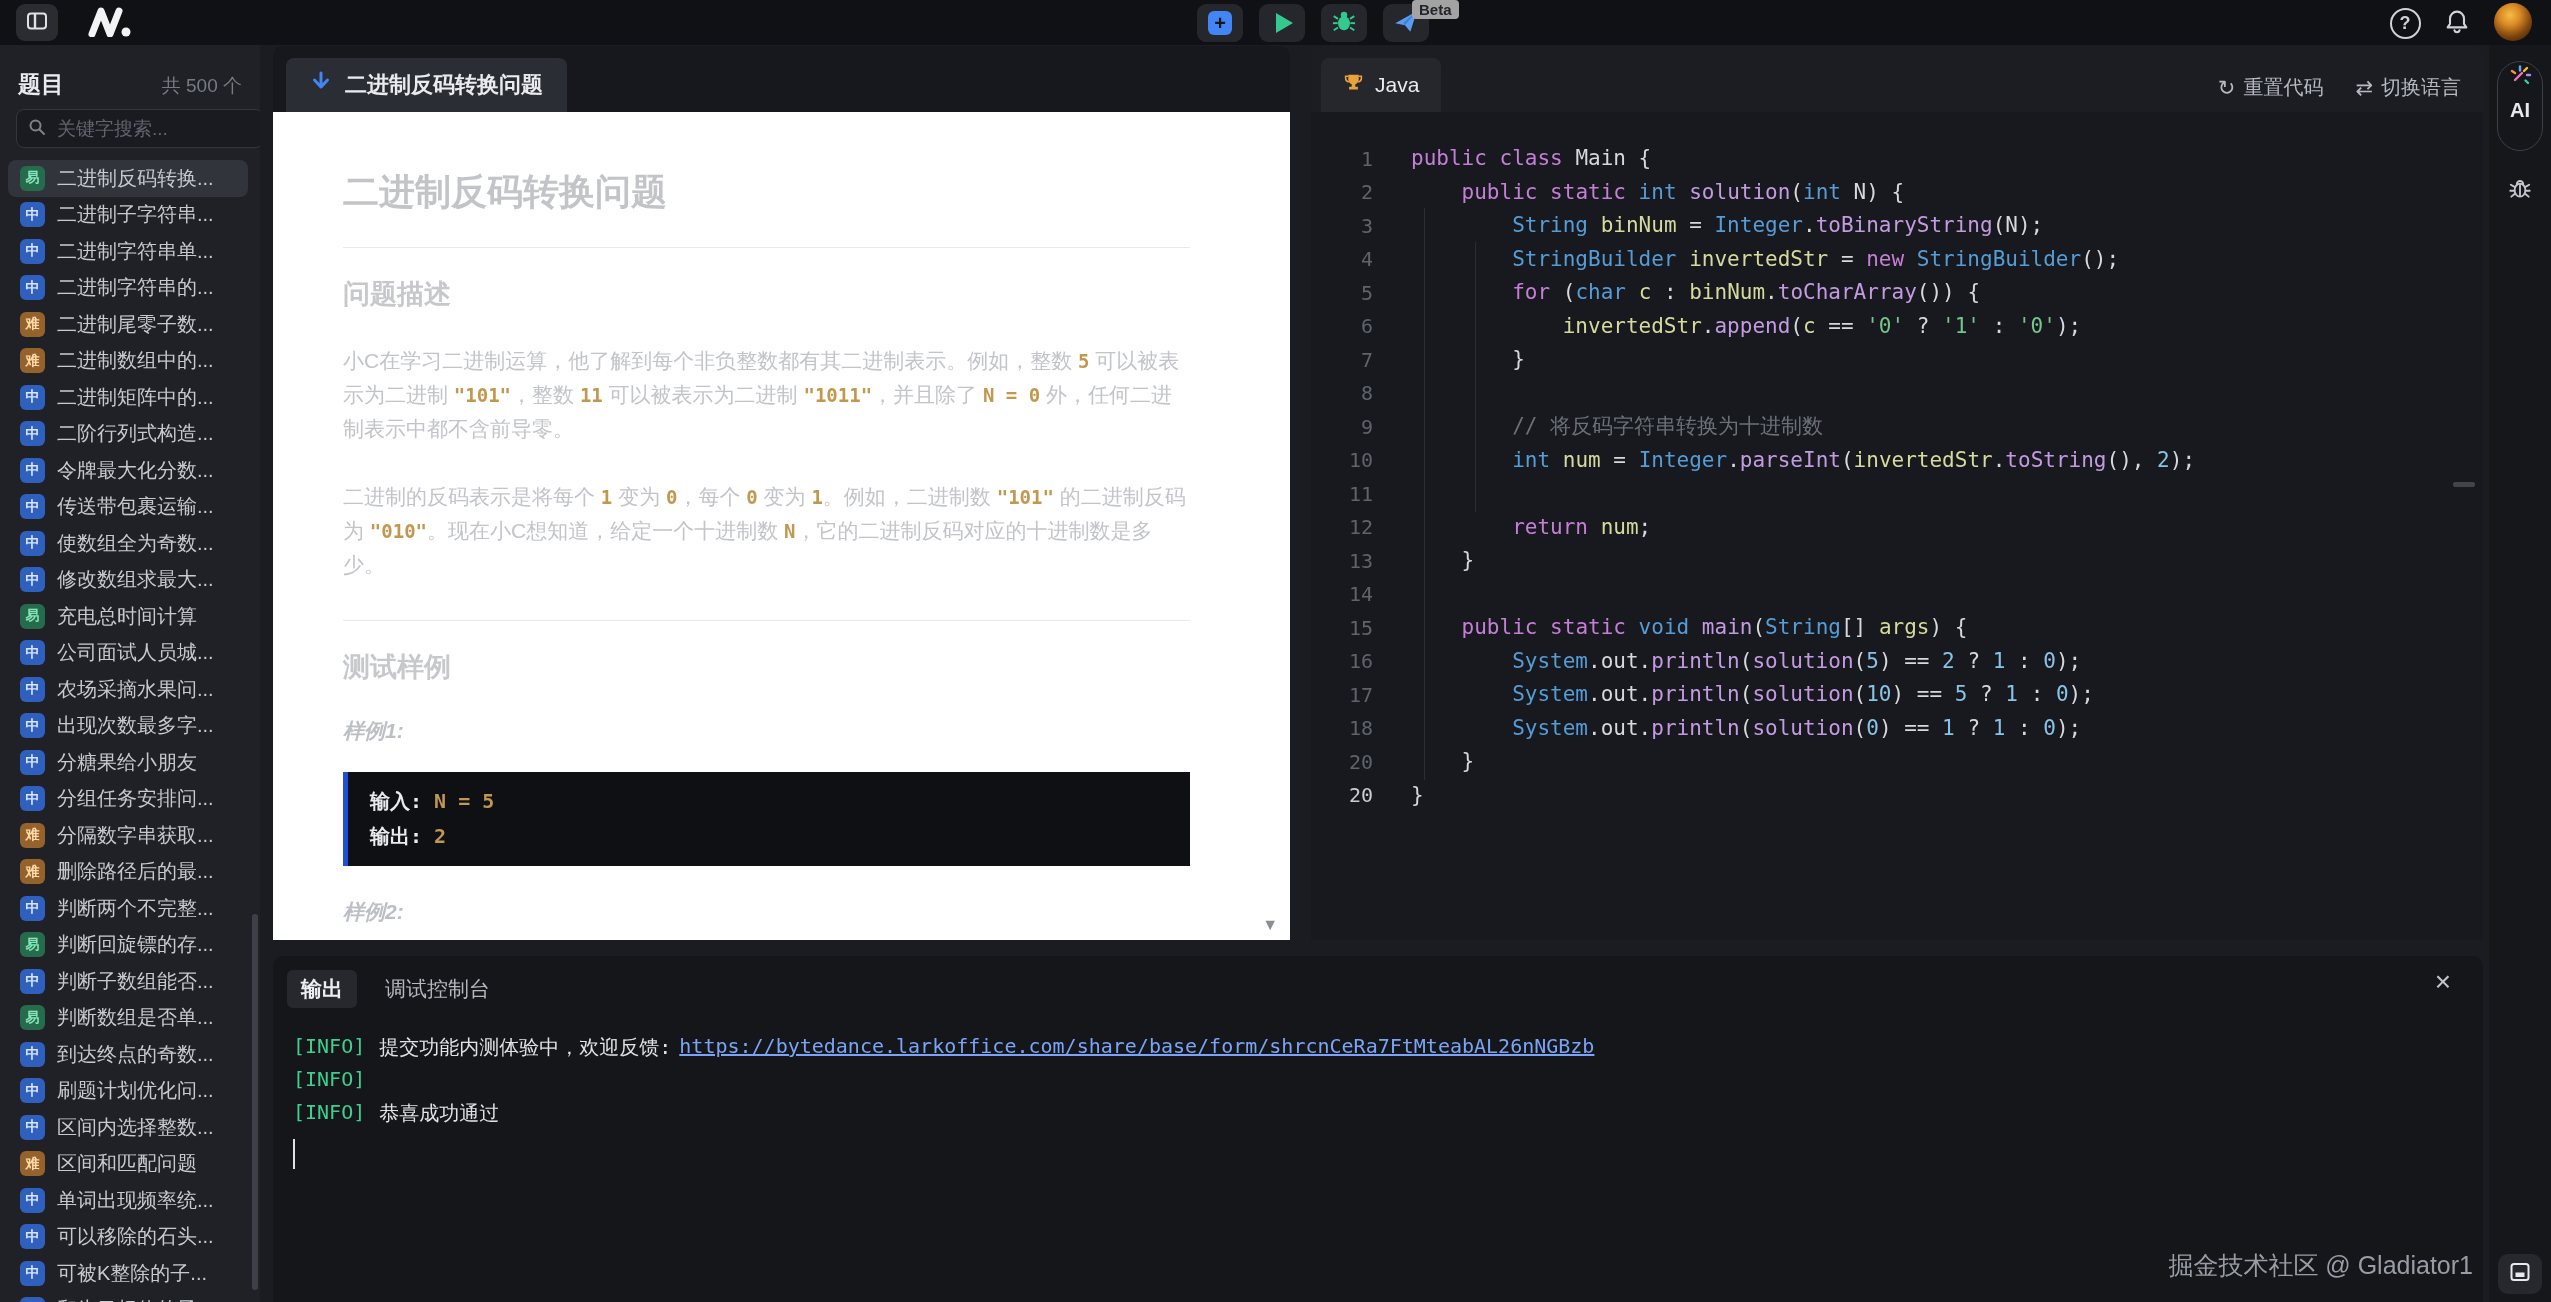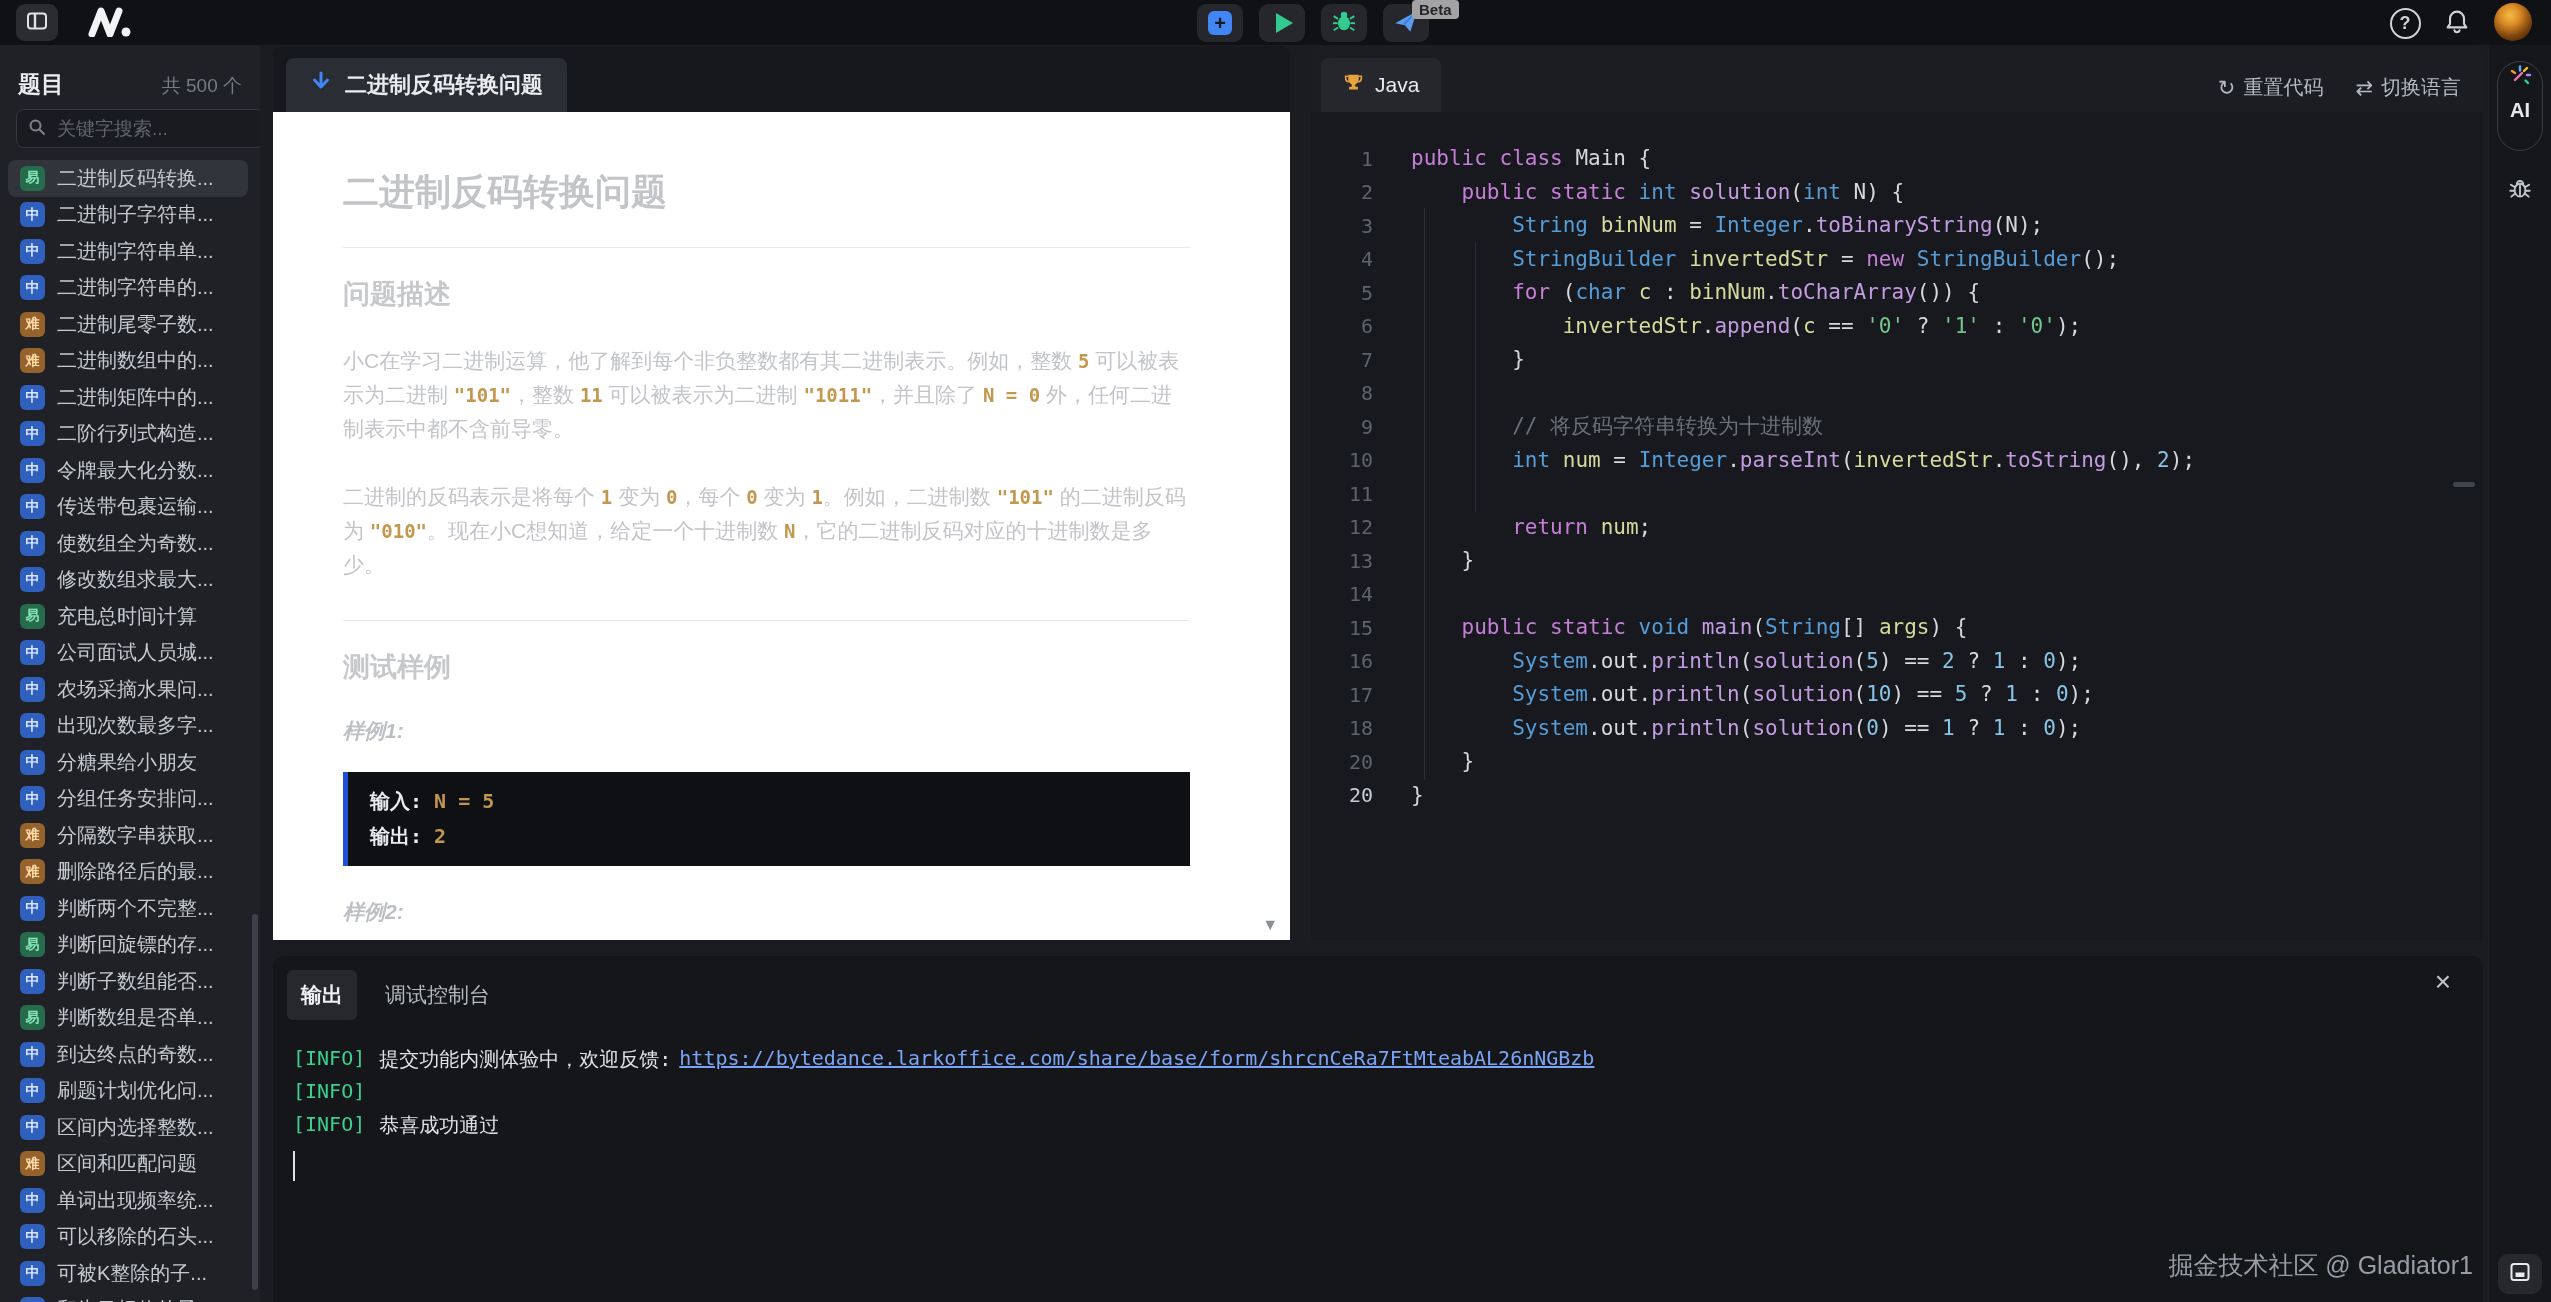--- a/index.html
+++ b/index.html
@@ -84,21 +84,21 @@
   .tok-k{color:#c57fd6;} .tok-ty{color:#569cd6;} .tok-fn{color:#c39be0;} .tok-v{color:#d6da9c;}
   .tok-s{color:#74c689;} .tok-n{color:#89c3e6;} .tok-p{color:#d6d8dc;} .tok-cm{color:#6b7178;}
   #indent-guide1{position:absolute;left:113px;top:96px;width:1px;height:572px;background:#2b2e35;}
   #indent-guide2{position:absolute;left:164px;top:130px;width:1px;height:270px;background:#2b2e35;}
   #editor-scroll-dash{position:absolute;right:8px;top:436px;width:22px;height:5px;background:#40444c;border-radius:2px;cursor:pointer;}
 
   
   #console{position:absolute;left:273px;top:956px;width:2210px;height:346px;background:#15161a;
     border-radius:10px 10px 0 0;overflow:hidden;}
   #console-tabs{display:flex;align-items:center;gap:28px;padding:14px 0 0 14px;}
-  .con-tab-active{background:#26282e;border-radius:6px;padding:11px 14px;font-size:21px;font-weight:bold;
+  .con-tab-active{background:#26282e;border-radius:6px;padding:5px 14px;font-size:21px;font-weight:bold;
     color:#eceef1;cursor:pointer;}
   .con-tab{font-size:21px;color:#b4b8bf;cursor:pointer;}
   #console-close{position:absolute;right:32px;top:12px;font-size:28px;color:#c2c6cc;cursor:pointer;line-height:1;}
   #console-lines{margin:26px 0 0 20px;}
   .console-line{height:33px;display:flex;font-family:"DejaVu Sans Mono",monospace;font-size:20px;}
   .ctag{color:#3ecf8e;margin-right:14px;}
   .ctext{color:#e0e2e6;}
   .clink{color:#7ba4f7;text-decoration:underline;margin-left:8px;cursor:pointer;}
   #console-cursor{margin:6px 0 0 20px;width:2px;height:30px;background:#dfe2e6;}
   #watermark{position:absolute;right:10px;bottom:20px;font-size:25px;color:#989da5;}

